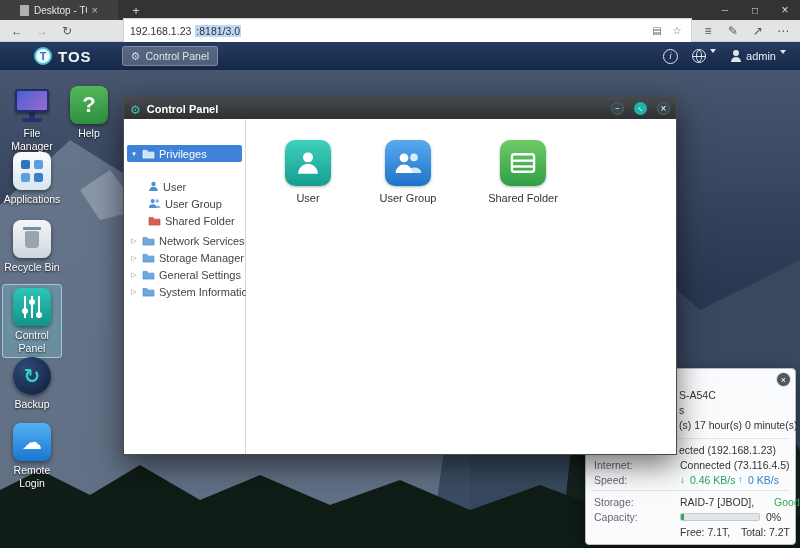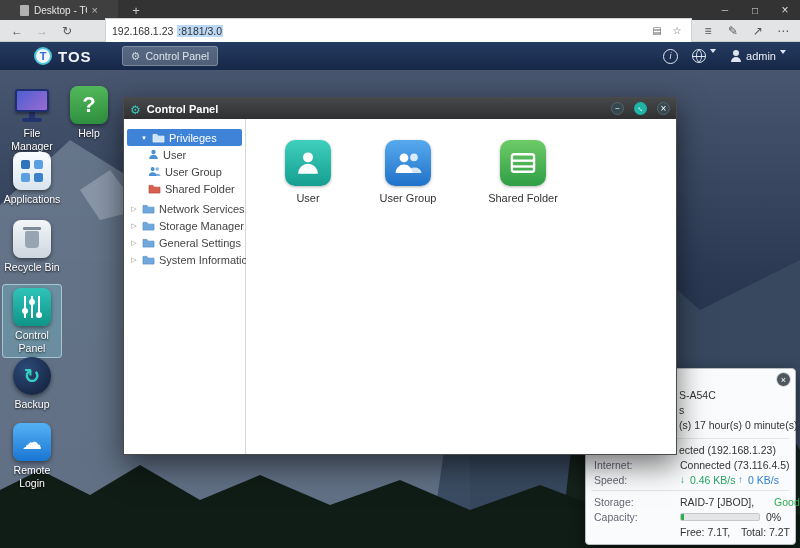--- a/index.html
+++ b/index.html
@@ -25,21 +25,21 @@
   .icon-cls::before{content:"×";font-size:12px}
   
   .navbar{position:absolute;top:20px;left:0;right:0;height:22px;background:#e2e4e6;
           display:flex;align-items:center;padding:0 8px;gap:7px;box-sizing:border-box;border-bottom:1px solid #c9cccf}
   .nav-ic{color:#535557;font-size:12px;width:18px;text-align:center;line-height:1}
   .icon-back::before{content:"←"}
   .icon-fwd::before{content:"→"}
   .nav-ic.disabled{color:#a8aaac}
   .icon-refresh::before{content:"↻"}
   .urlbar{flex:1;height:17px;background:#fff;border:1px solid #cfd2d5;display:flex;align-items:center;
-          padding:12px 6px;font-size:10.5px;color:#333;gap:4px;margin-left:22px;box-sizing:border-box}
+          padding:12px 6px;font-size:10.5px;color:#333;gap:4px;margin-left:40px;box-sizing:border-box}
   .url-host{white-space:nowrap}
   .url-port{white-space:nowrap;background:#bcd8f7;padding:0 1px}
   .url-spacer{flex:1}
   .nav-ic.small{font-size:10px;color:#666;width:16px}
   .icon-reading::before{content:"▤"}
   .icon-star::before{content:"☆"}
   .icon-hub::before{content:"≡"}
   .icon-pen::before{content:"✎"}
   .icon-share::before{content:"↗"}
   .icon-more::before{content:"⋯"}
@@ -112,21 +112,21 @@
   .cpbtn.max{background:#1fb4a8}
   .cpbtn.max::before{content:"↔";display:inline-block;transform:rotate(45deg)}
   .cpbtn.cls{background:#37474f;border:1px solid #56656d}
   .cpbtn.cls::before{content:"×";font-size:10px}
   .cpbody{position:absolute;top:21px;left:0;right:0;bottom:0;display:flex}
   .tree{width:122px;border-right:1px solid #d8d8d8;padding-top:10px;box-sizing:border-box;background:#fff;flex-shrink:0}
   .trow{height:17px;display:flex;align-items:center;gap:4px;font-size:11px;color:#444;padding-left:6px;white-space:nowrap}
   .tri{width:8px;font-size:7px;color:#888;text-align:center;flex-shrink:0}
   .tri.open::before{content:"▾"}
   .tri.closed::before{content:"▷"}
-  .trow.sel{background:#3f83d8;color:#fff;margin:0 3px;border-radius:2px;padding-left:13px}
+  .trow.sel{background:#3f83d8;color:#fff;margin:16px 3px;border-radius:2px;padding-left:3px}
   .trow.sel .tri{color:#fff}
   .trow.child{padding-left:24px}
   .tgap{height:3px}
   .tsvg{flex-shrink:0}
   .content{flex:1;position:relative;background:#fff}
   .ctile{position:absolute;top:21px;width:60px;display:flex;flex-direction:column;align-items:center;gap:6px}
   .tilebox{width:46px;height:46px;border-radius:10px;display:flex;align-items:center;justify-content:center;
            box-shadow:0 1px 3px rgba(0,0,0,0.3)}
   .tile-user{background:linear-gradient(#3fd0bd,#159e90)}
   .tile-group{background:linear-gradient(#58aaee,#1f72c8)}

